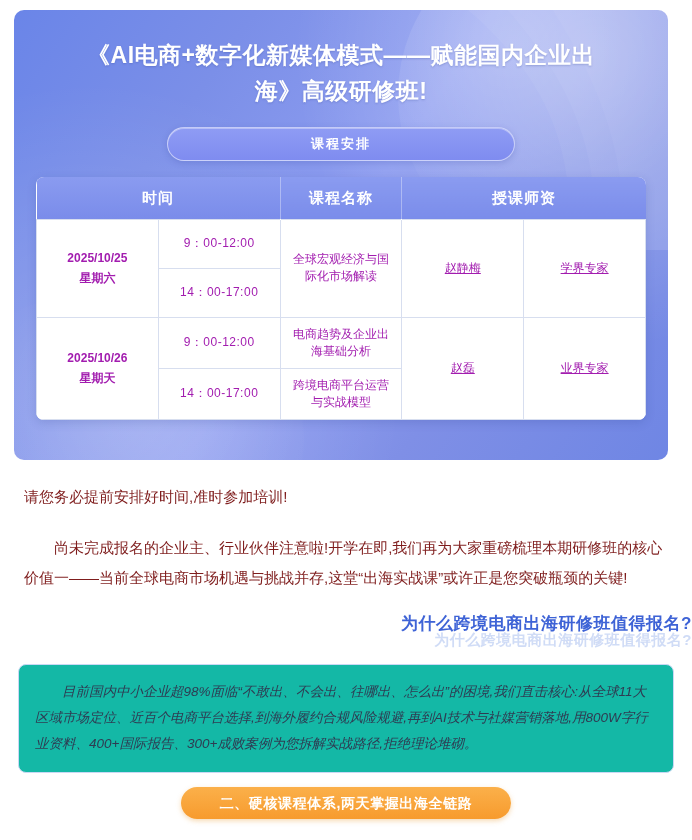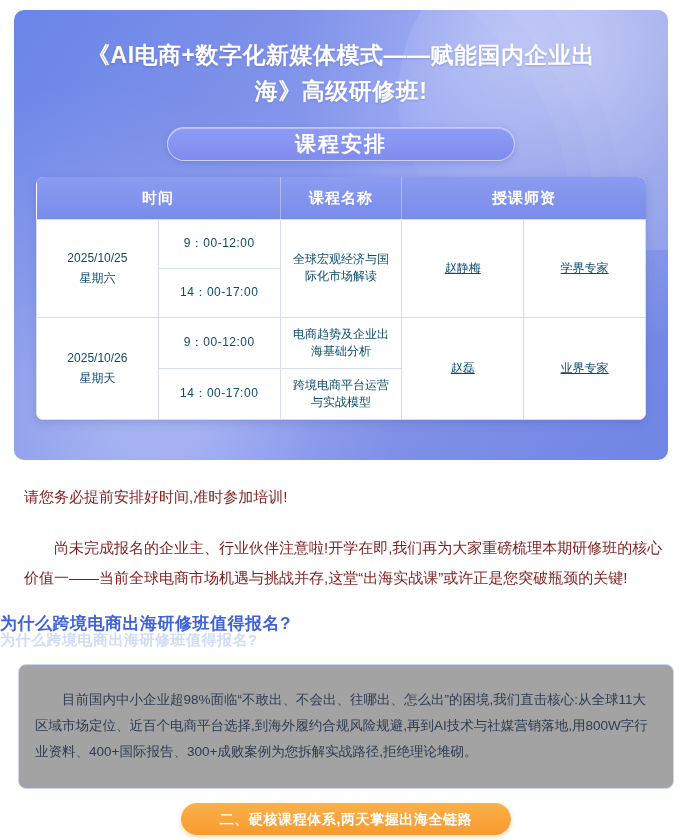--- a/index.html
+++ b/index.html
@@ -73,21 +73,21 @@
     position: relative;
     z-index: 3;
     margin: 18px auto 0 auto;
     width: 348px;
     height: 34px;
     border-radius: 17px;
     background: linear-gradient(180deg, #8f9cf4 0%, #7f8cf0 100%);
     border: 1px solid rgba(255,255,255,0.55);
     box-shadow: 0 2px 6px rgba(50,70,160,0.22), inset 0 1px 0 rgba(255,255,255,0.35);
     color: #ffffff;
-    font-size: 21px;
+    font-size: 13px;
     font-weight: bold;
     line-height: 32px;
     text-align: center;
     letter-spacing: 2px;
   }
 
   
   .table-wrap {
     position: relative;
     z-index: 3;
@@ -110,30 +110,30 @@
     font-weight: bold;
     height: 42px;
     letter-spacing: 1px;
     border-right: 1px solid rgba(255,255,255,0.35);
   }
   table.schedule thead th:last-child { border-right: none; }
   table.schedule td {
     border: 1px solid #d7deef;
     text-align: center;
     vertical-align: middle;
-    color: #0c4a6e;
+    color: #a21caf;
     font-size: 12px;
     height: 49px;
     background: #ffffff;
   }
   td.date-cell {
     background: #eef2fd;
     color: #5b6fb8;
     font-size: 13px;
-    font-weight: normal;
+    font-weight: bold;
     line-height: 1.7;
     width: 94px;
   }
   td.time-cell {
     background: #f6f8fe;
     color: #4a5878;
     font-size: 12.5px;
     width: 102px;
     letter-spacing: 0.5px;
   }
@@ -152,21 +152,21 @@
   .body-text {
     margin: 22px 24px 0 24px;
     color: #7f1d1d;
     font-size: 15px;
     line-height: 1.95;
   }
   .body-text.indent { text-indent: 2em; }
 
   .section-heading {
     margin: 20px 0 11px 0;
-    text-align: left;
+    text-align: right;
     color: #3e63d6;
     font-size: 17px;
     font-weight: bold;
     letter-spacing: 0.5px;
     position: relative;
   }
   .section-heading .ghost {
     display: block;
     margin-top: -4px;
     color: #c8d6f5;
@@ -185,28 +185,29 @@
     color: #ffffff;
     font-size: 14px;
     font-weight: bold;
     line-height: 32px;
     text-align: center;
     letter-spacing: 0.6px;
   }
 
   .note-box {
     margin: 14px 18px 0 18px;
-    padding: 22px 16px;
-    background: #a3a3a3;
+    padding: 14px 16px;
+    background: #14b8a6;
     border: 1px solid #c9d8f4;
     border-radius: 8px;
     color: #2f3b52;
     font-size: 13.5px;
     line-height: 1.95;
     text-indent: 2em;
+    font-style: italic;
   }
 </style>
 </head>
 <body>
 
 <div class="page">
 
   <div class="hero">
 
     <svg class="hero-swoosh" viewBox="0 0 290 240" preserveAspectRatio="none">

